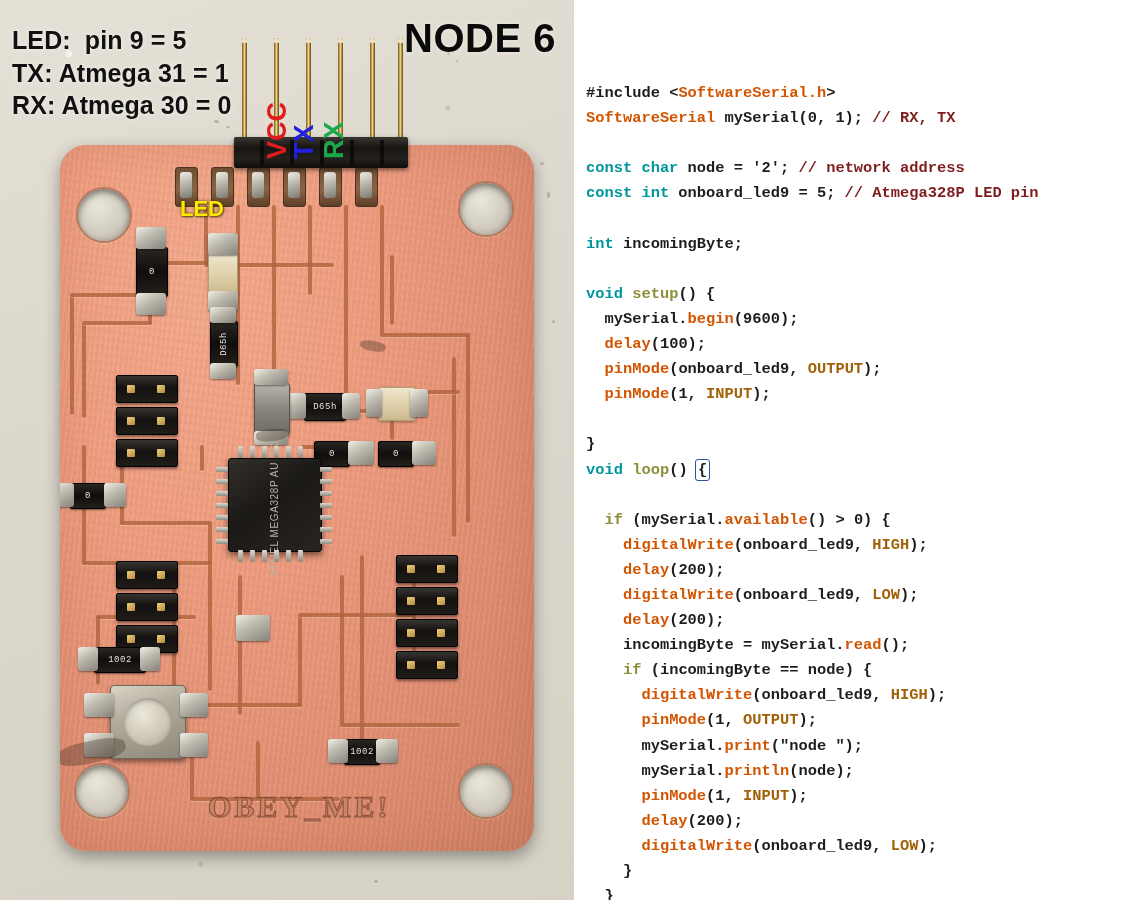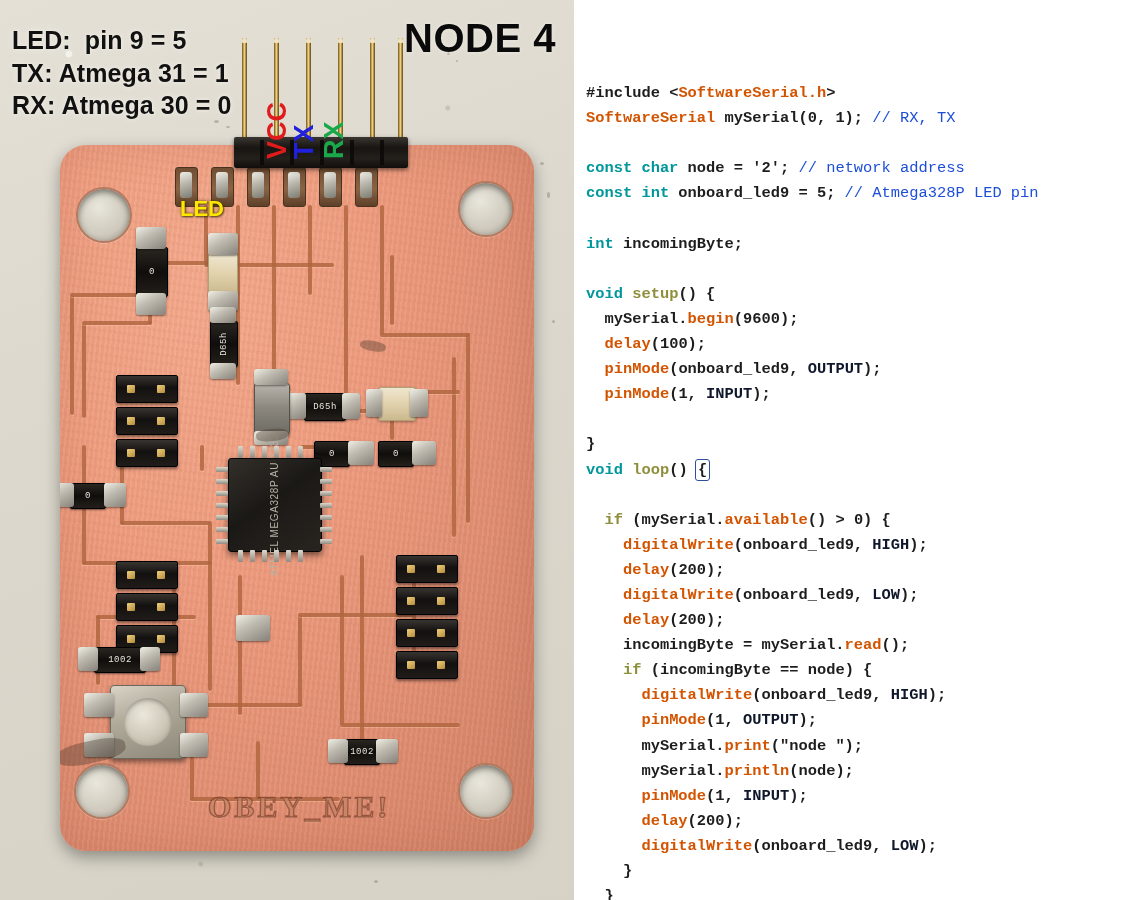--- a/index.html
+++ b/index.html
@@ -219,22 +219,22 @@
     font-family:"Liberation Mono","DejaVu Sans Mono",monospace;
     font-size:15.4px;line-height:25.1px;
     color:#1d1d1d;white-space:pre;
     font-weight:700;
   }
   .code .ln{height:25.1px;display:block;}
   
   .t-key   {color:#00979c;}           
   .t-fn    {color:#d35400;}           
   .t-lib   {color:#d35400;}           
-  .t-const {color:#0f172a;margin-top:48px;}           
-  .t-cmt   {color:#1d4ed8;font-weight:400;}
+  .t-const {color:#a16207;margin-top:48px;}           
+  .t-cmt   {color:#7f1d1d;font-weight:700;}
   .t-id    {color:#8f8f3b;}           
   .t-plain {color:#1d1d1d;}
   .brk{
     outline:1.5px solid #2d4f9e;outline-offset:1px;
     padding:0 1px;border-radius:1px;
   }
 </style>
 </head>
 <body>
 
@@ -248,21 +248,21 @@
     <div class="speck" style="left:540px;top:162px;width:4px;height:3px;"></div>
     <div class="speck" style="left:547px;top:192px;width:3px;height:6px;"></div>
     <div class="speck" style="left:552px;top:320px;width:3px;height:3px;"></div>
     <div class="speck" style="left:214px;top:120px;width:5px;height:3px;"></div>
     <div class="speck" style="left:226px;top:126px;width:4px;height:2px;"></div>
     <div class="speck" style="left:374px;top:880px;width:4px;height:3px;"></div>
 
     <div class="annot">LED:  pin 9 = 5
 TX: Atmega 31 = 1
 RX: Atmega 30 = 0</div>
-    <div class="node-title">NODE 4</div>
+    <div class="node-title">NODE 6</div>
 
     <div class="pins">
       <div class="pin" style="left:4px;"></div>
       <div class="pin" style="left:36px;"></div>
       <div class="pin" style="left:68px;"></div>
       <div class="pin" style="left:100px;"></div>
       <div class="pin" style="left:132px;"></div>
       <div class="pin" style="left:160px;"></div>
     </div>
 

